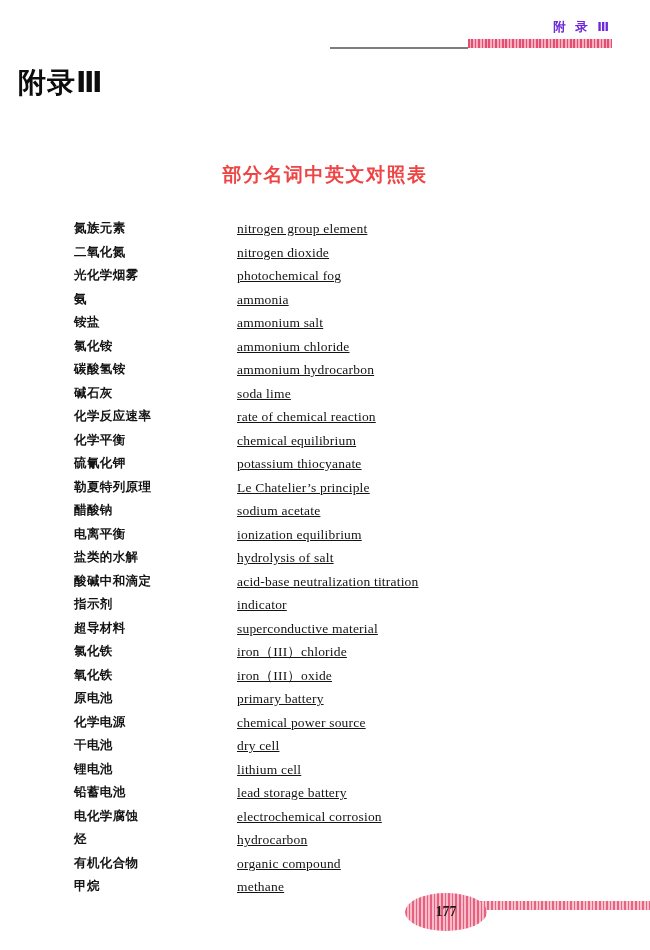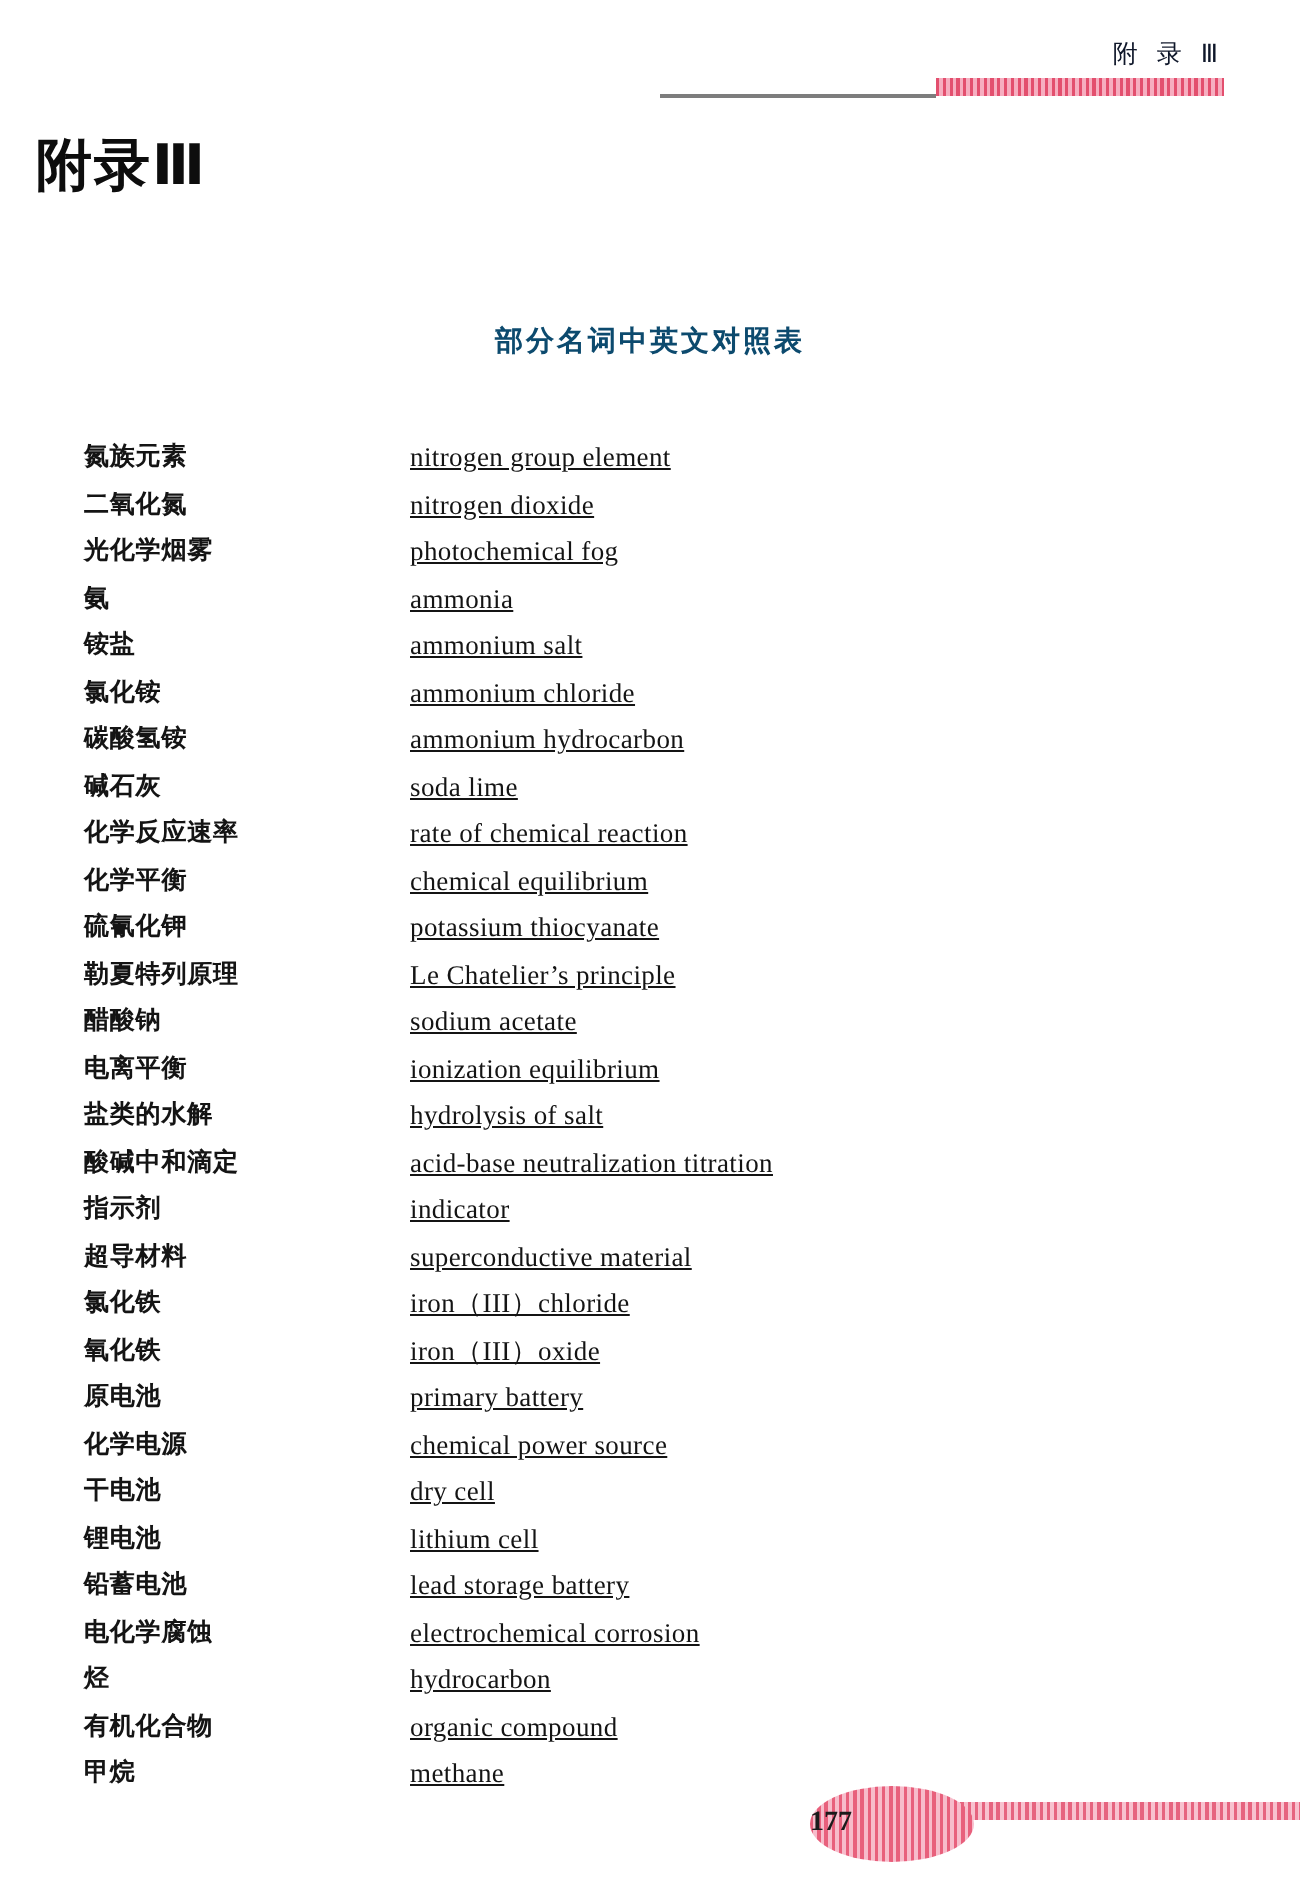--- a/index.html
+++ b/index.html
@@ -22,24 +22,24 @@
     top: 0;
     left: 0;
     width: 650px;
     height: 56px;
   }
   .header-label {
     position: absolute;
     right: 38px;
     top: 19px;
     font-family: "Liberation Sans", "DejaVu Sans", sans-serif;
-    font-weight: normal;
+    font-weight: bold;
     font-size: 12.5px;
     letter-spacing: 3px;
-    color: #0f172a;
+    color: #6d28d9;
     white-space: nowrap;
   }
   .header-rule {
     position: absolute;
     left: 330px;
     top: 47px;
     width: 138px;
     height: 1.6px;
     background: #7d7d7d;
   }
@@ -72,37 +72,38 @@
 
   
   .table-title {
     position: absolute;
     top: 162px;
     left: 0;
     width: 650px;
     text-align: center;
     font-family: "Liberation Serif", "DejaVu Serif", serif;
     font-weight: bold;
-    font-size: 14px;
+    font-size: 19px;
     letter-spacing: 1.5px;
-    color: #0c4a6e;
+    color: #ef4444;
   }
 
   
   .glossary {
     position: absolute;
     left: 0;
     top: 217px;
     width: 650px;
   }
   .glossary-row {
     position: relative;
     height: 23.5px;
     line-height: 23.5px;
     white-space: nowrap;
+    margin-left: 32px;
   }
   .term-zh {
     position: absolute;
     left: 42px;
     top: 0;
     font-family: "Liberation Sans", "DejaVu Sans", sans-serif;
     font-weight: bold;
     font-size: 12.5px;
     letter-spacing: 0.4px;
     color: #141414;
@@ -151,21 +152,21 @@
       #f7bccb 1.7px, #f7bccb 3.6px
     );
   }
   .folio-number {
     position: absolute;
     left: 405px;
     top: 3px;
     width: 82px;
     height: 38px;
     line-height: 38px;
-    text-align: left;
+    text-align: center;
     font-family: "Liberation Serif", "DejaVu Serif", serif;
     font-size: 14px;
     font-weight: bold;
     color: #1b1b1b;
   }
 </style>
 </head>
 <body>
 
 <div class="running-header">

